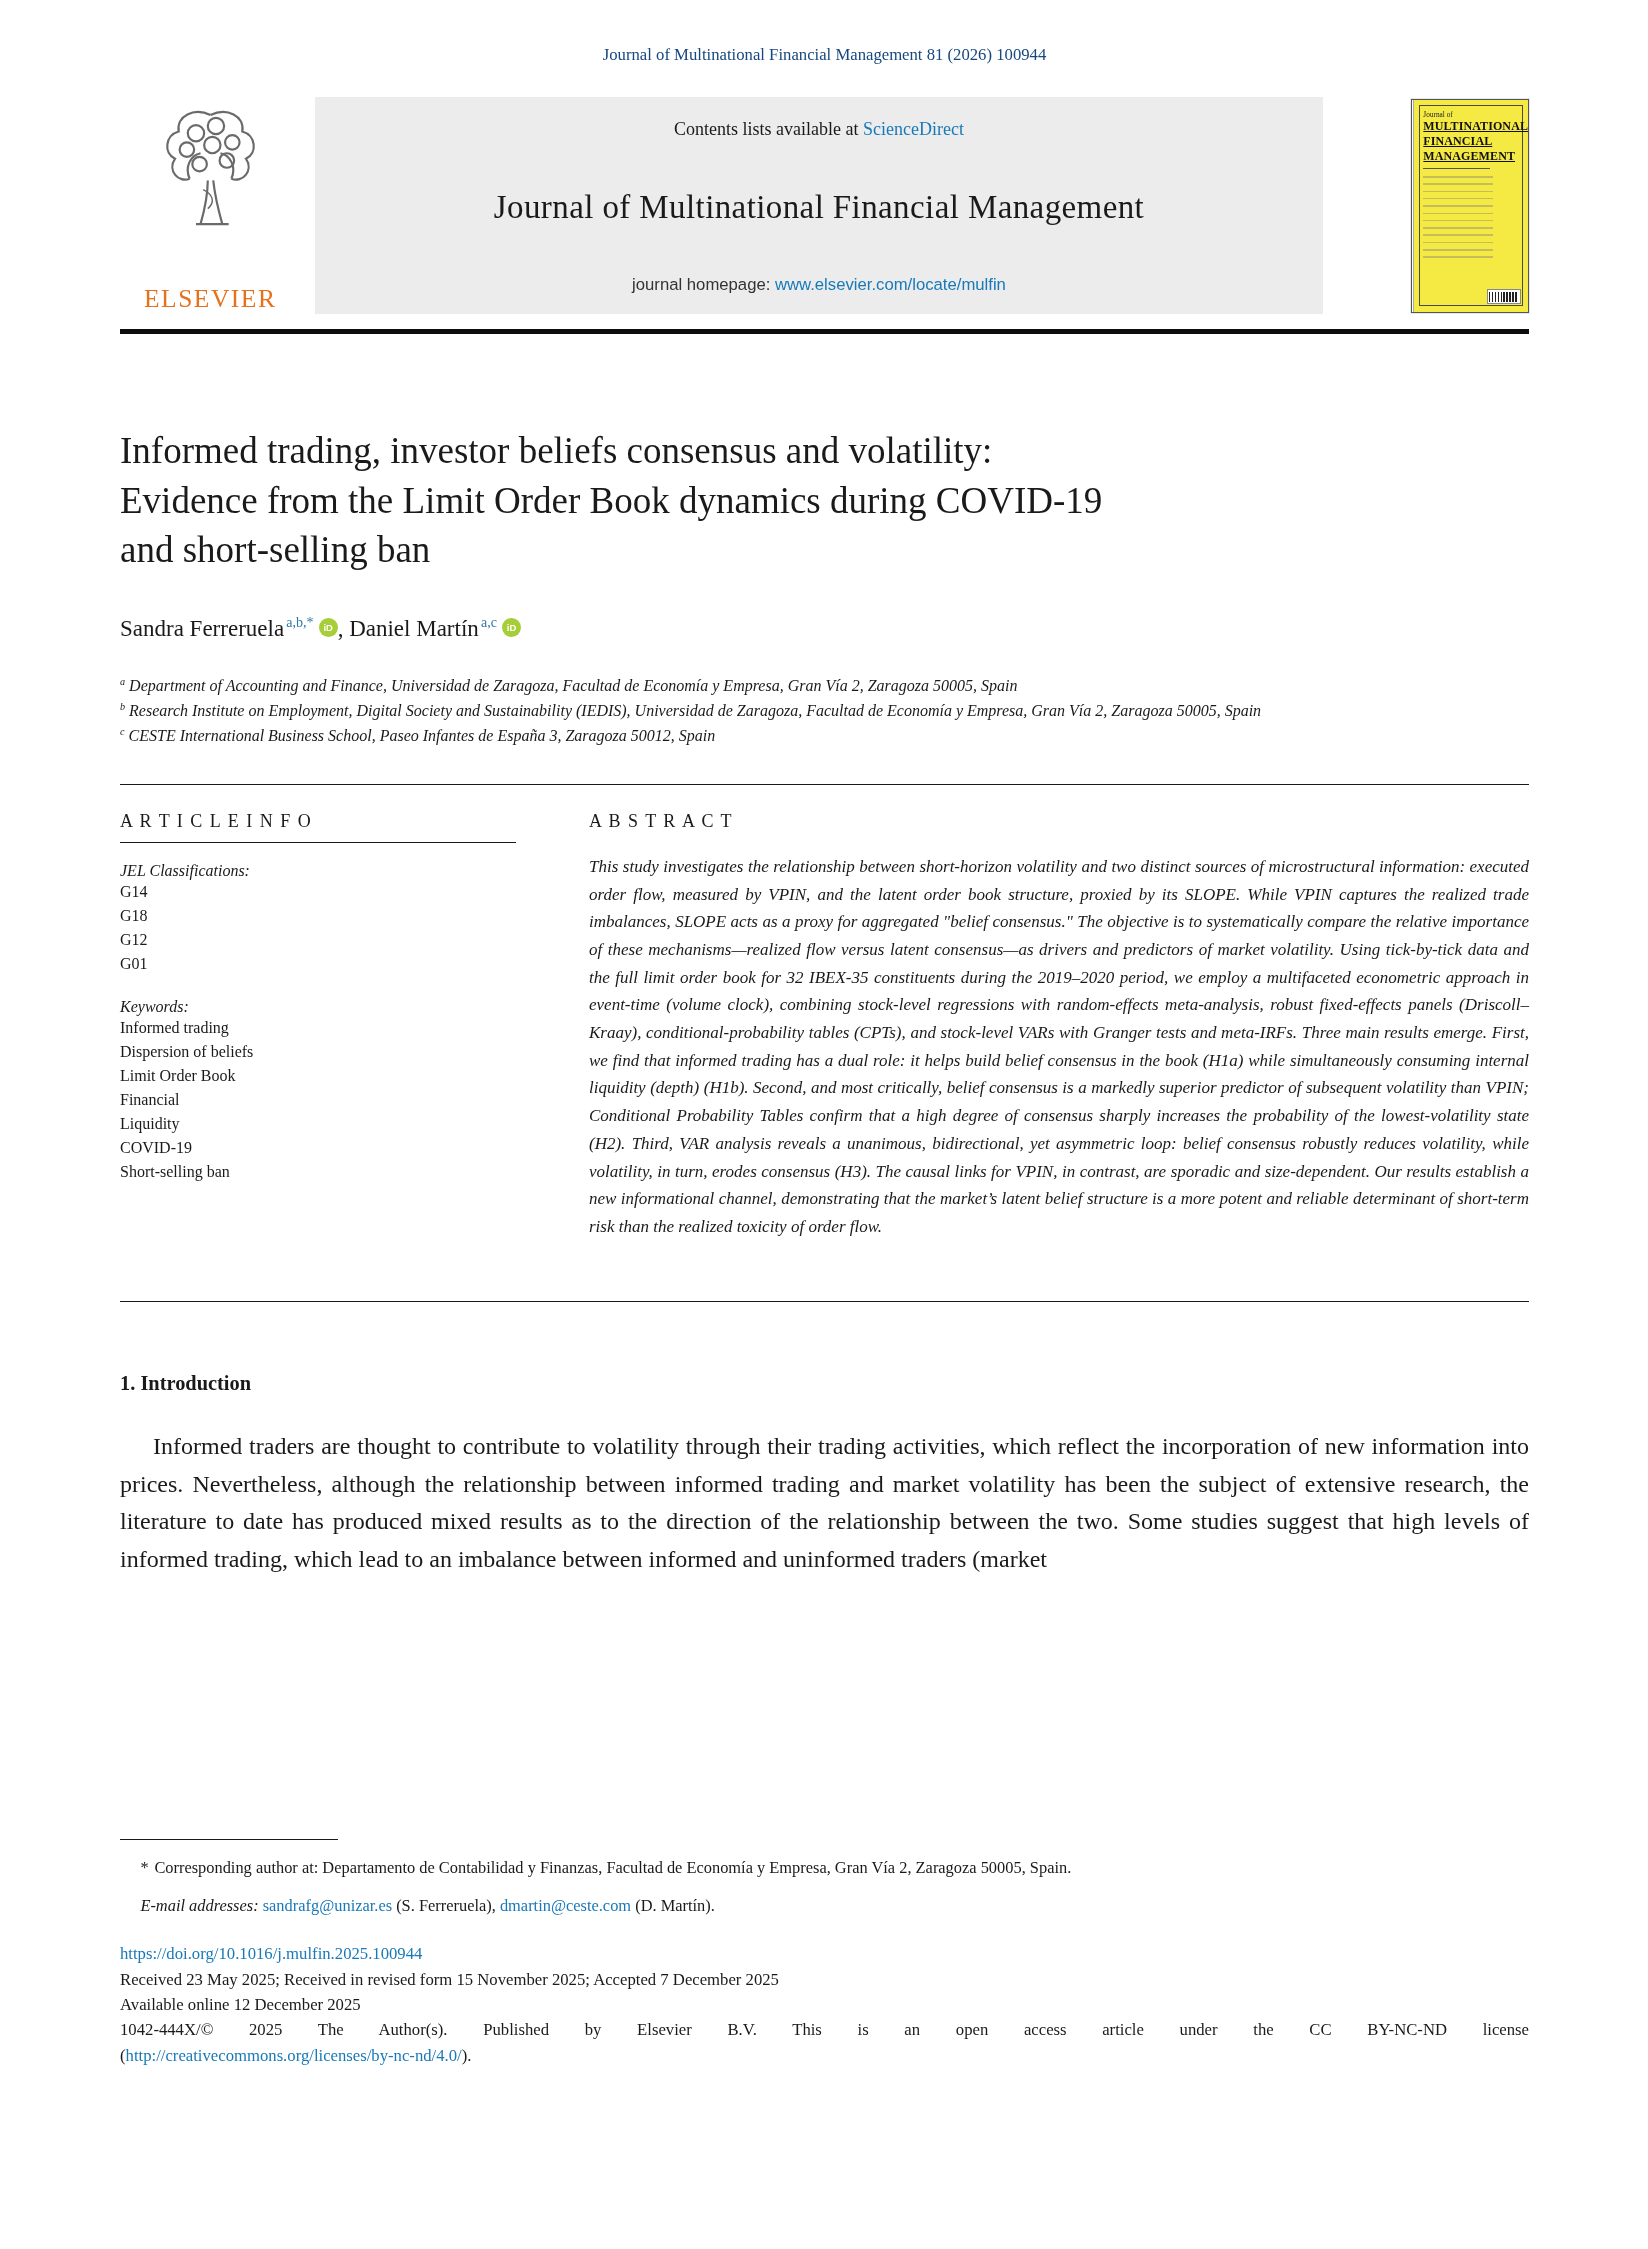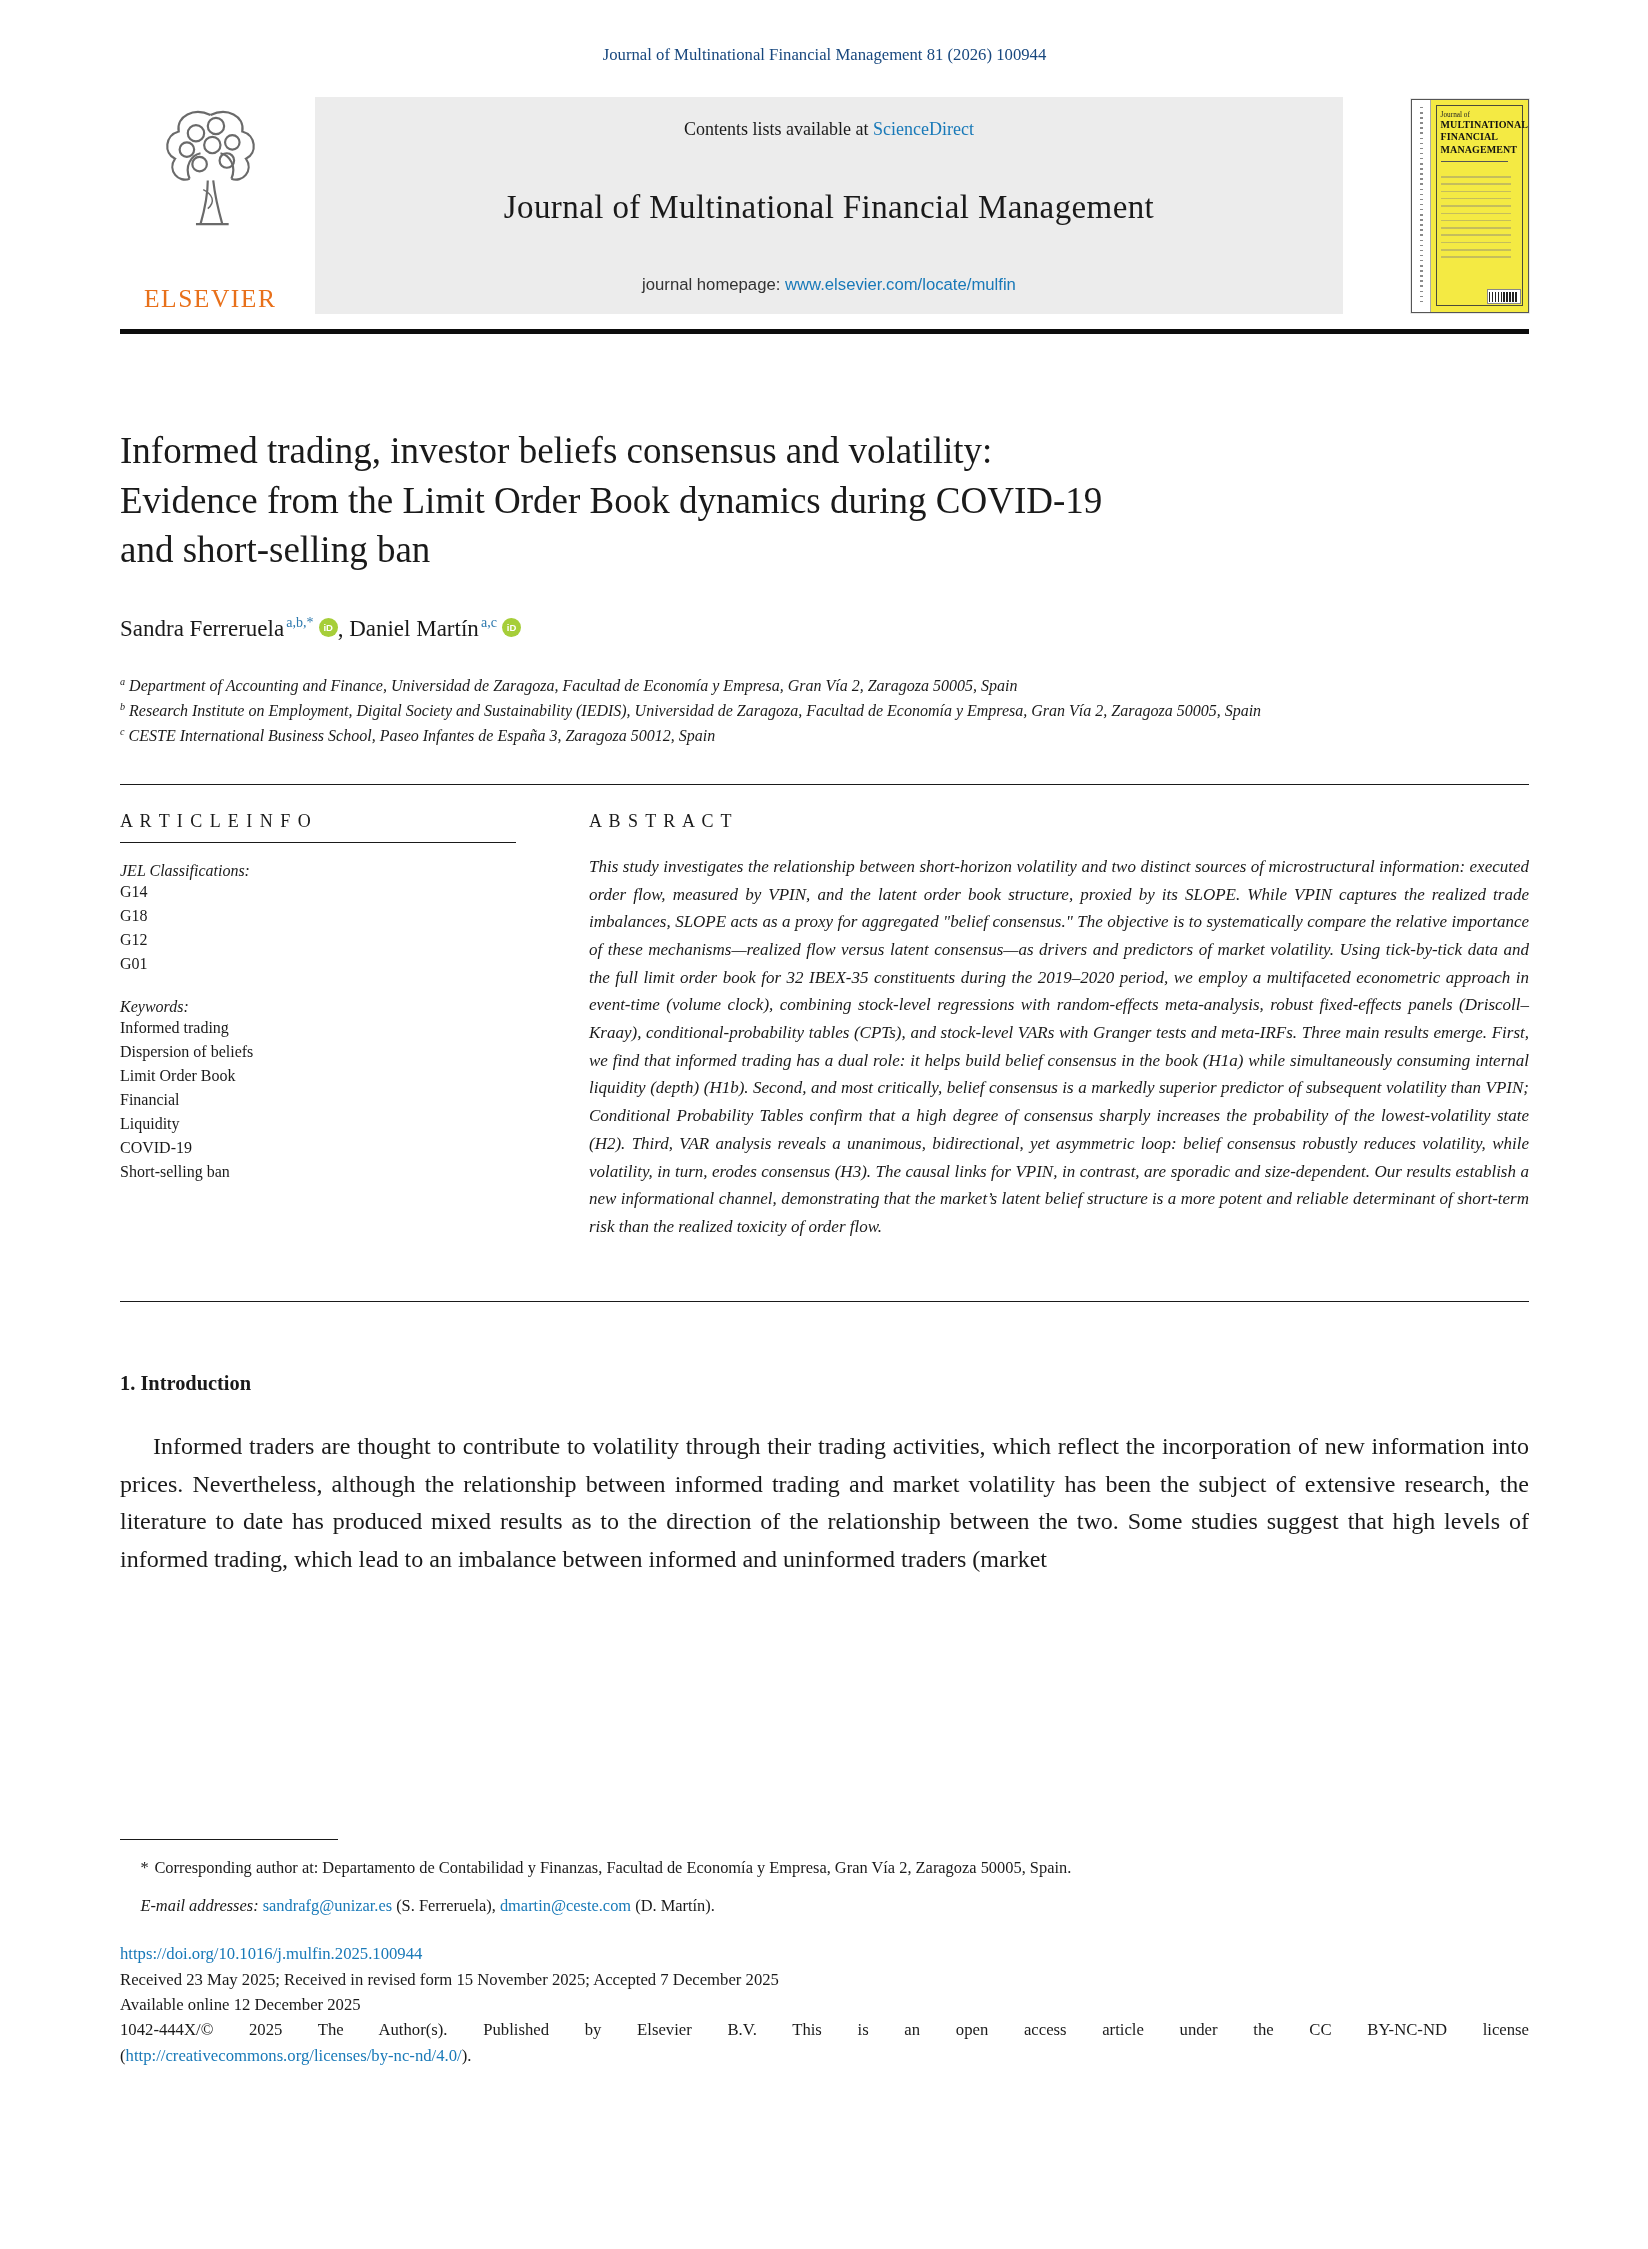--- a/index.html
+++ b/index.html
@@ -14,30 +14,30 @@
   .journal-ref{padding-top:45px;text-align:center;font-size:16.7px;color:#17477e;}
   
   .header-band{margin-top:32px;display:flex;align-items:stretch;}
   .logo-col{width:195px;box-sizing:border-box;padding:1.5px 19px 0 4.4px;display:flex;flex-direction:column;align-items:center;justify-content:space-between;}
   .tree{width:109px;height:143px;}
   .elsevier-word{font-size:25.5px;color:#e8701a;letter-spacing:1.5px;margin-top:5.8px;}
   .header-mid{flex:1;background:#ececec;box-sizing:border-box;min-height:217px;padding:22px 17.5px 19px;display:flex;flex-direction:column;align-items:center;justify-content:space-between;text-align:center;}
   .contents-line{font-size:18px;}
   .journal-title{font-size:33px;letter-spacing:0.4px;}
   .homepage-line{font-family:"Liberation Sans","DejaVu Sans",sans-serif;font-size:16.7px;color:#333;}
-  .cover-col{width:186px;display:flex;align-items:center;justify-content:flex-end;}
+  .cover-col{width:206px;display:flex;align-items:center;justify-content:flex-end;}
   .cover{width:116px;height:212px;border:0.7px solid #555;display:flex;background:#fff;box-shadow:0 0 0 0.7px #ddd;}
   .cover-spine{width:19px;background:#fff;border-right:0.7px solid #aaa;position:relative;}
   .cover-spine::before{content:"";position:absolute;left:8px;top:7.3px;bottom:7.3px;width:2.9px;
     background:repeating-linear-gradient(180deg,#8a8a8a 0 1.5px,transparent 1.5px 5.1px);}
   .cover-face{flex:1;position:relative;background:#f4ea43;}
   .cover-frame{position:absolute;inset:5.1px;border:0.7px solid #4a4a3a;pointer-events:none;}
   .cover-title{position:relative;margin:10.2px 0 0 9.5px;line-height:1.25;}
   .cv-l1{font-size:7.3px;color:#222;}
-  .cv-l2{font-size:10px;font-weight:bold;color:#111;letter-spacing:0.1px;}
+  .cv-l2{font-size:12px;font-weight:bold;color:#111;letter-spacing:0.1px;text-decoration:underline;}
   .cv-rule{width:67px;border-top:0.7px solid #555;margin-top:4.4px;}
   .cover-lines{position:absolute;left:9.5px;top:76px;width:70px;height:87px;
     background:repeating-linear-gradient(180deg,#b9b262 0 1.5px,transparent 1.5px 7.3px);opacity:0.8;}
   .cover-barcode{position:absolute;right:7.3px;bottom:7.3px;width:32px;height:13px;background:#fff;border:0.7px solid #888;}
   .cover-barcode::before{content:"";position:absolute;inset:1.5px;
     background:repeating-linear-gradient(90deg,#222 0 1.5px,transparent 1.5px 2.9px);}
   .thick-rule{height:5.8px;background:#0d0d0d;margin-top:14.5px;}
   
   .title{margin:92px 0 0 0;font-weight:400;font-size:37px;line-height:1.34;}
   .title span{display:block;}

